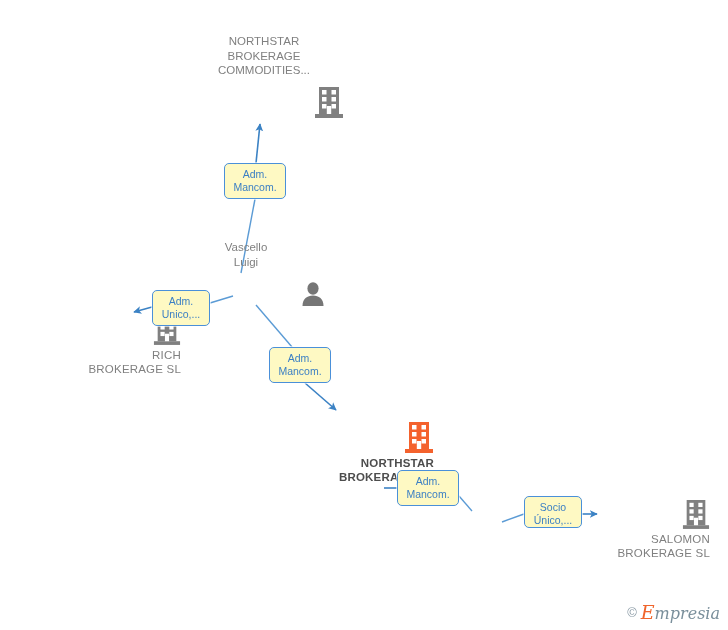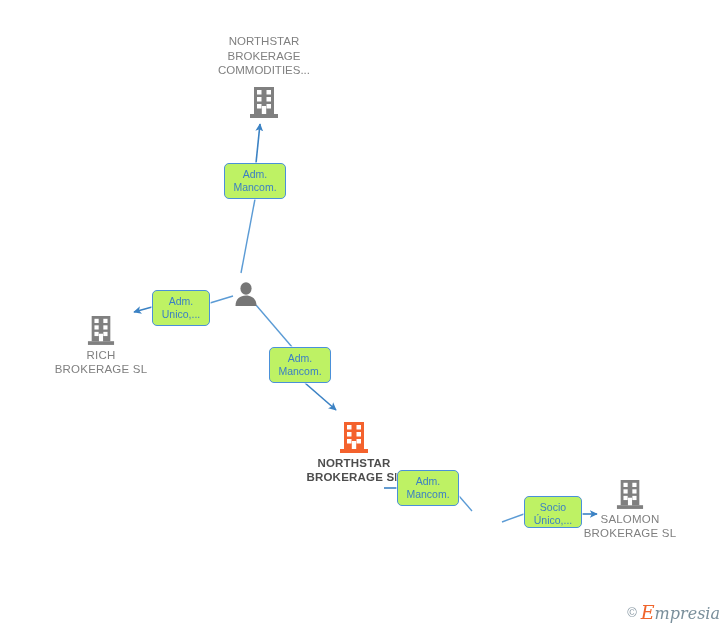--- a/index.html
+++ b/index.html
@@ -23,21 +23,21 @@
   }
   #edges {
     position: absolute;
     left: 0; top: 0;
     width: 728px;
     height: 630px;
     pointer-events: none;
   }
   .node {
     position: absolute;
-    text-align: center;
+    text-align: right;
     width: 160px;
     margin-left: -80px;
   }
   .node .glyph {
     display: block;
     margin: 0 auto;
     line-height: 0;
   }
   .node .caption {
     display: block;
@@ -63,21 +63,21 @@
     font-size: 11.5px;
     line-height: 14.5px;
     color: #808080;
     white-space: pre-line;
   }
   .reltag {
     position: absolute;
     box-sizing: border-box;
     border: 1.4px solid #4a90d9;
     border-radius: 5px;
-    background: #bef264;
+    background: #fef9c3;
     color: #3b7fc4;
     font-size: 10.5px;
     line-height: 13px;
     text-align: center;
     padding: 4px 6px 5px 6px;
     white-space: pre-line;
     box-shadow: 0 0 0 1px rgba(255,255,255,0.6);
   }
   #watermark {
     position: absolute;
@@ -146,20 +146,22 @@
         <rect x="17.5" y="5" width="4.5" height="4.5" fill="#ffffff"></rect>
         <rect x="8" y="12" width="4.5" height="4.5" fill="#ffffff"></rect>
         <rect x="17.5" y="12" width="4.5" height="4.5" fill="#ffffff"></rect>
         <rect x="8" y="19" width="4.5" height="4.5" fill="#ffffff"></rect>
         <rect x="17.5" y="19" width="4.5" height="4.5" fill="#ffffff"></rect>
         <rect x="12.8" y="21" width="4.4" height="8" fill="#ffffff"></rect>
       </svg>
     </span>
   </div>
 
+  <div class="label-above" style="left:246px; top:240px;">Vascello
+Luigi</div>
   <div class="node person" style="left:246px; top:281px;">
     <span class="glyph">
       <svg width="26" height="26" viewBox="0 0 26 26" aria-hidden="true">
         <ellipse cx="13" cy="7.5" rx="5.6" ry="6.2" fill="#767676"></ellipse>
         <path d="M2.5,25 C2.5,17.8 7.2,14.5 13,14.5 C18.8,14.5 23.5,17.8 23.5,25 Z" fill="#767676"></path>
       </svg>
     </span>
   </div>
 
   <div class="node" style="left:101px; top:314px;">
@@ -192,21 +194,21 @@
         <rect x="8" y="19" width="4.5" height="4.5" fill="#ffffff"></rect>
         <rect x="17.5" y="19" width="4.5" height="4.5" fill="#ffffff"></rect>
         <rect x="12.8" y="21" width="4.4" height="8" fill="#ffffff"></rect>
       </svg>
     </span>
     <span class="caption">NORTHSTAR
 BROKERAGE SL</span>
   </div>
 
 
-  <div class="node" style="left:630px; top:478px;">
+  <div class="node" style="left:630px; top:498px;">
     <span class="glyph">
       <svg width="28" height="32" viewBox="0 0 30 34" aria-hidden="true">
         <rect x="5" y="2" width="20" height="27" fill="#808080"></rect>
         <rect x="1" y="29" width="28" height="4" fill="#808080"></rect>
         <rect x="8" y="5" width="4.5" height="4.5" fill="#ffffff"></rect>
         <rect x="17.5" y="5" width="4.5" height="4.5" fill="#ffffff"></rect>
         <rect x="8" y="12" width="4.5" height="4.5" fill="#ffffff"></rect>
         <rect x="17.5" y="12" width="4.5" height="4.5" fill="#ffffff"></rect>
         <rect x="8" y="19" width="4.5" height="4.5" fill="#ffffff"></rect>
         <rect x="17.5" y="19" width="4.5" height="4.5" fill="#ffffff"></rect>

